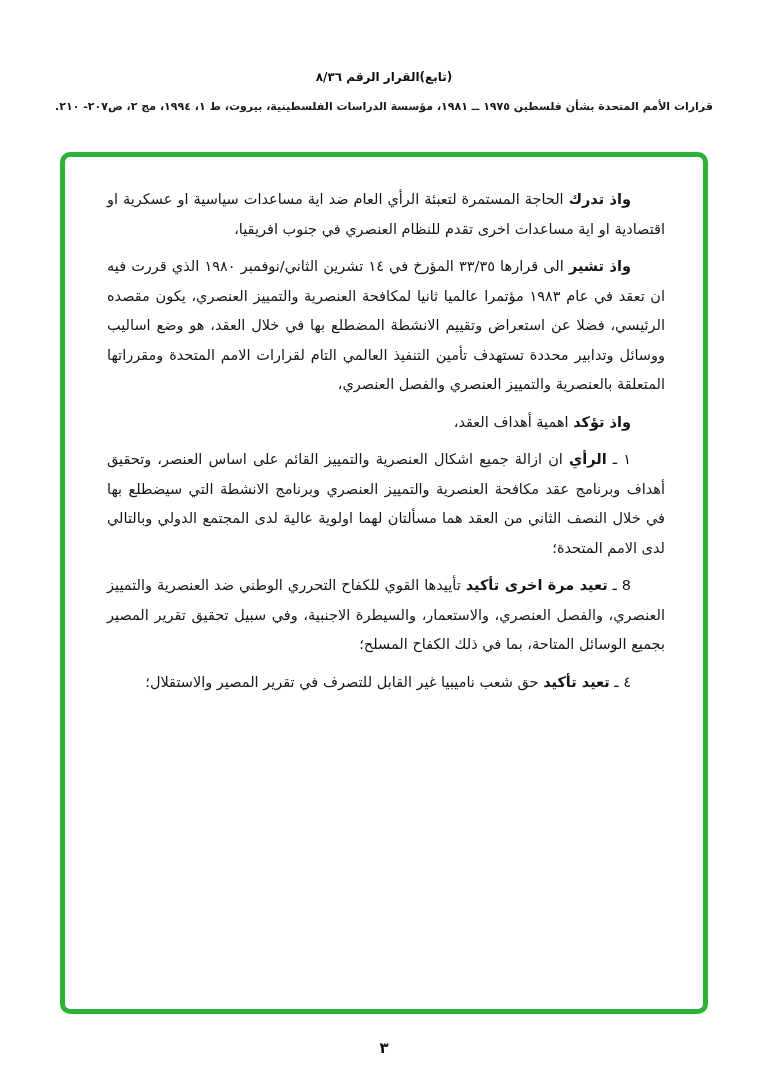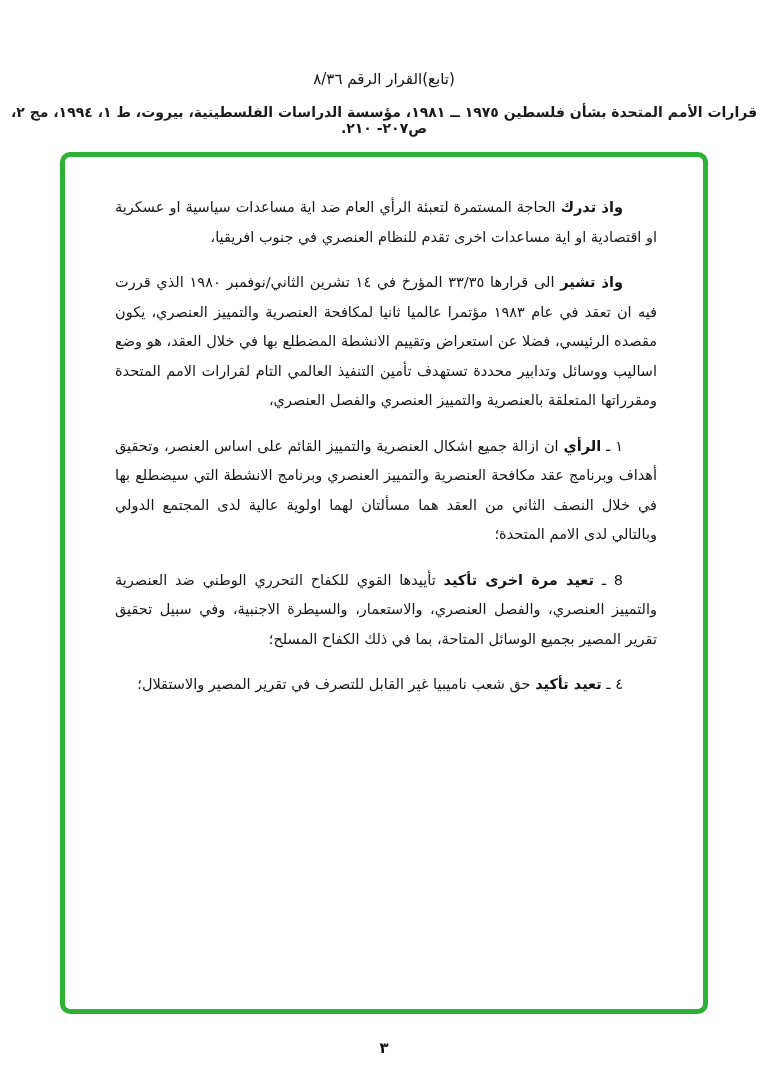--- a/index.html
+++ b/index.html
@@ -19,46 +19,46 @@
   .header {
     position: absolute;
     top: 70px;
     left: 0;
     width: 100%;
     text-align: center;
     direction: rtl;
     color: #111111;
   }
   .doc-title {
-    font-size: 15px;
-    font-weight: normal;
+    font-size: 12px;
+    font-weight: bold;
     letter-spacing: 0.5px;
     margin: 0 0 16px 0;
   }
   .doc-source {
-    font-size: 14px;
+    font-size: 11px;
     font-weight: bold;
     margin: 0;
     color: #1a1a1a;
   }
   .green-frame {
     position: absolute;
     top: 152px;
     left: 60px;
     width: 648px;
     height: 862px;
     box-sizing: border-box;
     border: 5px solid #2db137;
     border-radius: 10px;
     background: #ffffff;
     padding: 20px 30px 20px 34px;
     direction: rtl;
   }
   .doc-body p {
-    margin: 16px;
+    margin: 8px;
     padding: 0;
     font-size: 14.5px;
     line-height: 29.5px;
     color: #151515;
     text-align: justify;
     text-indent: 34px;
     direction: rtl;
   }
   .doc-body p strong {
     font-weight: bold;
@@ -81,20 +81,21 @@
 
   <div class="header">
     <p class="doc-title">(تابع)القرار الرقم  ٨/٣٦</p>
     <p class="doc-source">قرارات الأمم المتحدة بشأن فلسطين ١٩٧٥ ــ ١٩٨١، مؤسسة الدراسات الفلسطينية، بيروت، ط ١، ١٩٩٤، مج ٢، ص٢٠٧- ٢١٠.</p>
   </div>
 
   <div class="green-frame" style="border-color: rgb(45, 177, 55);">
     <div class="doc-body" id="paragraphs">
         <p><strong>واذ تدرك</strong><span> الحاجة المستمرة لتعبئة الرأي العام ضد اية مساعدات سياسية او عسكرية او اقتصادية او اية مساعدات اخرى تقدم للنظام العنصري في جنوب افريقيا،</span></p>
         <p><strong>واذ تشير</strong><span> الى قرارها ٣٣/٣٥ المؤرخ في ١٤ تشرين الثاني/نوفمبر ١٩٨٠ الذي قررت فيه ان تعقد في عام ١٩٨٣ مؤتمرا عالميا ثانيا لمكافحة العنصرية والتمييز العنصري، يكون مقصده الرئيسي، فضلا عن استعراض وتقييم الانشطة المضطلع بها في خلال العقد، هو وضع اساليب ووسائل وتدابير محددة تستهدف تأمين التنفيذ العالمي التام لقرارات الامم المتحدة ومقرراتها المتعلقة بالعنصرية والتمييز العنصري والفصل العنصري،</span></p>
+        <p><strong>واذ تؤكد</strong><span> اهمية أهداف العقد،</span></p>
         <p><span>١ ـ </span><strong>الرأي</strong><span> ان ازالة جميع اشكال العنصرية والتمييز القائم على اساس العنصر، وتحقيق أهداف وبرنامج عقد مكافحة العنصرية والتمييز العنصري وبرنامج الانشطة التي سيضطلع بها في خلال النصف الثاني من العقد هما مسألتان لهما اولوية عالية لدى المجتمع الدولي وبالتالي لدى الامم المتحدة؛</span></p>
         <p><span>8 ـ </span><strong>تعيد مرة اخرى تأكيد</strong><span> تأييدها القوي للكفاح التحرري الوطني ضد العنصرية والتمييز العنصري، والفصل العنصري، والاستعمار، والسيطرة الاجنبية، وفي سبيل تحقيق تقرير المصير بجميع الوسائل المتاحة، بما في ذلك الكفاح المسلح؛</span></p>
         <p><span>٤ ـ </span><strong>تعيد تأكيد</strong><span> حق شعب ناميبيا غير القابل للتصرف في تقرير المصير والاستقلال؛</span></p>
       </div>
   </div>
 
   <div class="page-number">٣</div>
 
 </div>
 

